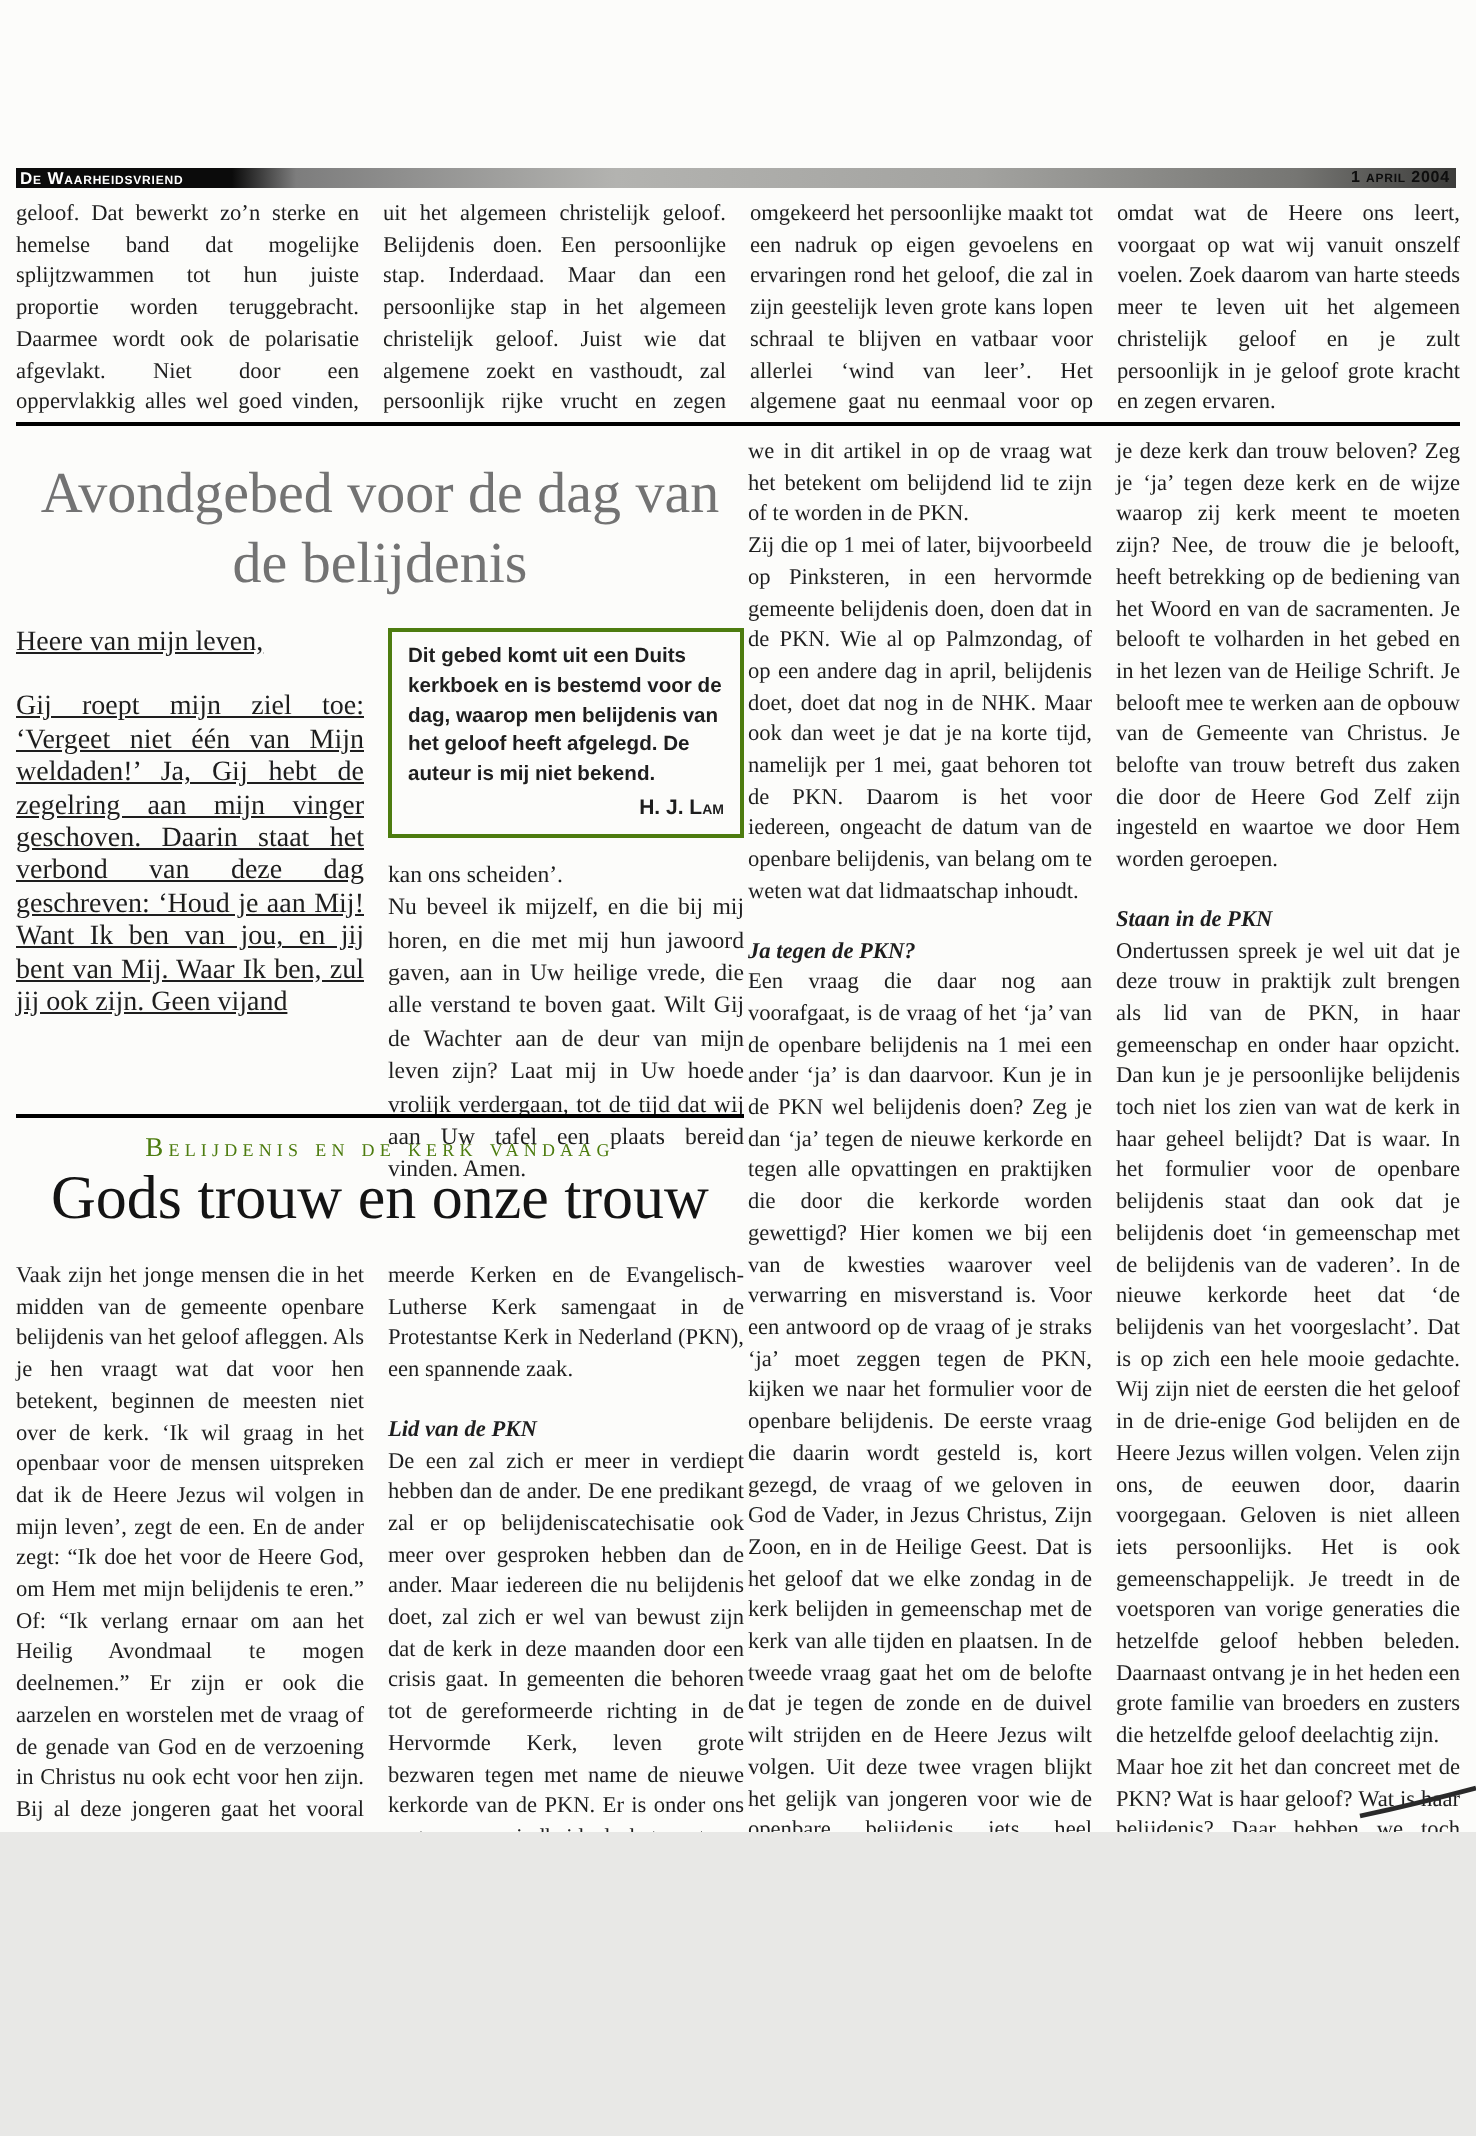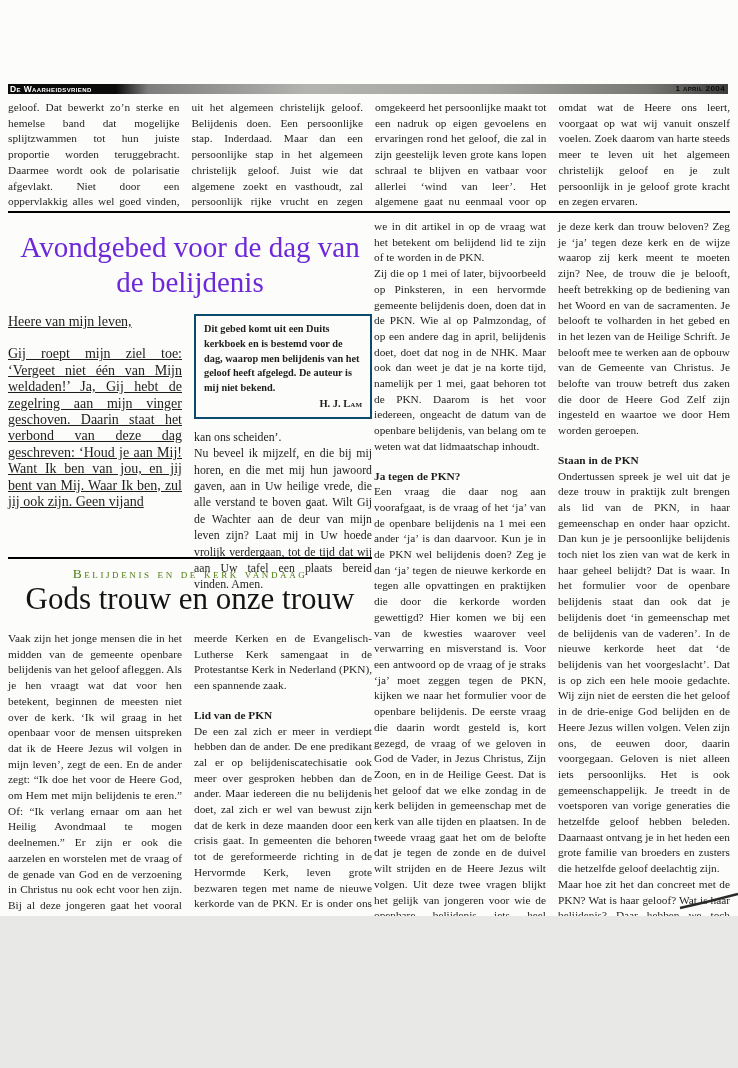--- a/index.html
+++ b/index.html
@@ -37,52 +37,52 @@
   .top-article {
     position:absolute; left:8px; right:8px; top:100px; height:110px;
     display:flex; gap:12px;
   }
   .top-article .tcol { flex:1 1 0; overflow:hidden; }
   .rule-full { position:absolute; left:8px; right:8px; top:211px; height:2px; background:#000; }
   
   .prayer { position:absolute; left:8px; top:218px; width:364px; }
   .prayer-title {
     text-align:center; font-size:29px; line-height:35px;
-    margin:12px 6px 14px 6px; color:#6d28d9;
+    margin:12px 6px 14px 6px; color:#737373;
   }
   .prayer-cols { display:flex; gap:12px; }
   .prayer-left  { width:174px; font-size:14px; line-height:16.4px; text-align:justify;text-decoration:underline; }
   .prayer-left p { margin:0; }
   .prayer-opening { margin-bottom:16px !important; }
   .prayer-right { width:178px; font-size:11.8px; line-height:16.4px; text-align:justify; }
   .prayer-right p { margin:0; }
   .inset-box {
-    border:2px solid #0c4a6e; padding:6px 8px 5px 8px;
-    font-family:Liberation Serif, serif; font-weight:bold;
+    border:2px solid #4d7c0f; padding:6px 8px 5px 8px;
+    font-family:Liberation Sans, sans-serif; font-weight:bold;
     font-size:10.3px; line-height:14.8px; text-align:left;
   }
   .box-signature { text-align:right; font-variant:small-caps; font-size:10.5px; margin-top:1px; }
   .prayer-cont { margin-top:10px !important; }
   .rule-half { position:absolute; left:8px; top:557px; width:364px; height:2px; background:#000; }
   
   .kicker {
     position:absolute; left:8px; top:566px; width:364px;
     text-align:center; font-variant:small-caps; letter-spacing:2.6px;
     font-size:13.5px; color:#4d7c0f; white-space:nowrap;
   }
   .main-title {
     position:absolute; left:8px; top:581px; width:364px;
     text-align:center; font-size:31px; line-height:36px; color:#141414;
   }
   
   .colA { position:absolute; left:8px;   top:631px; width:174px; }
   .colB { position:absolute; left:194px; top:631px; width:178px; }
   .colC { position:absolute; left:374px; top:219px; width:172px; }
   .colD { position:absolute; left:558px; top:219px; width:172px; }
-  .subhead { font-weight:bold; margin-top:14px !important; text-align:left; }
+  .subhead { font-weight:bold; margin-top:14px !important; text-align:left;font-style:italic; }
   .page-number { position:absolute; left:8px; top:952px; font-size:10px; letter-spacing:.5px; }
   .curl { position:absolute; right:0; bottom:4px; }
 </style>
 </head>
 <body>
 
 <div class="page">
 
   <div class="header-bar">
     <span class="brand">De Waarheidsvriend</span>

